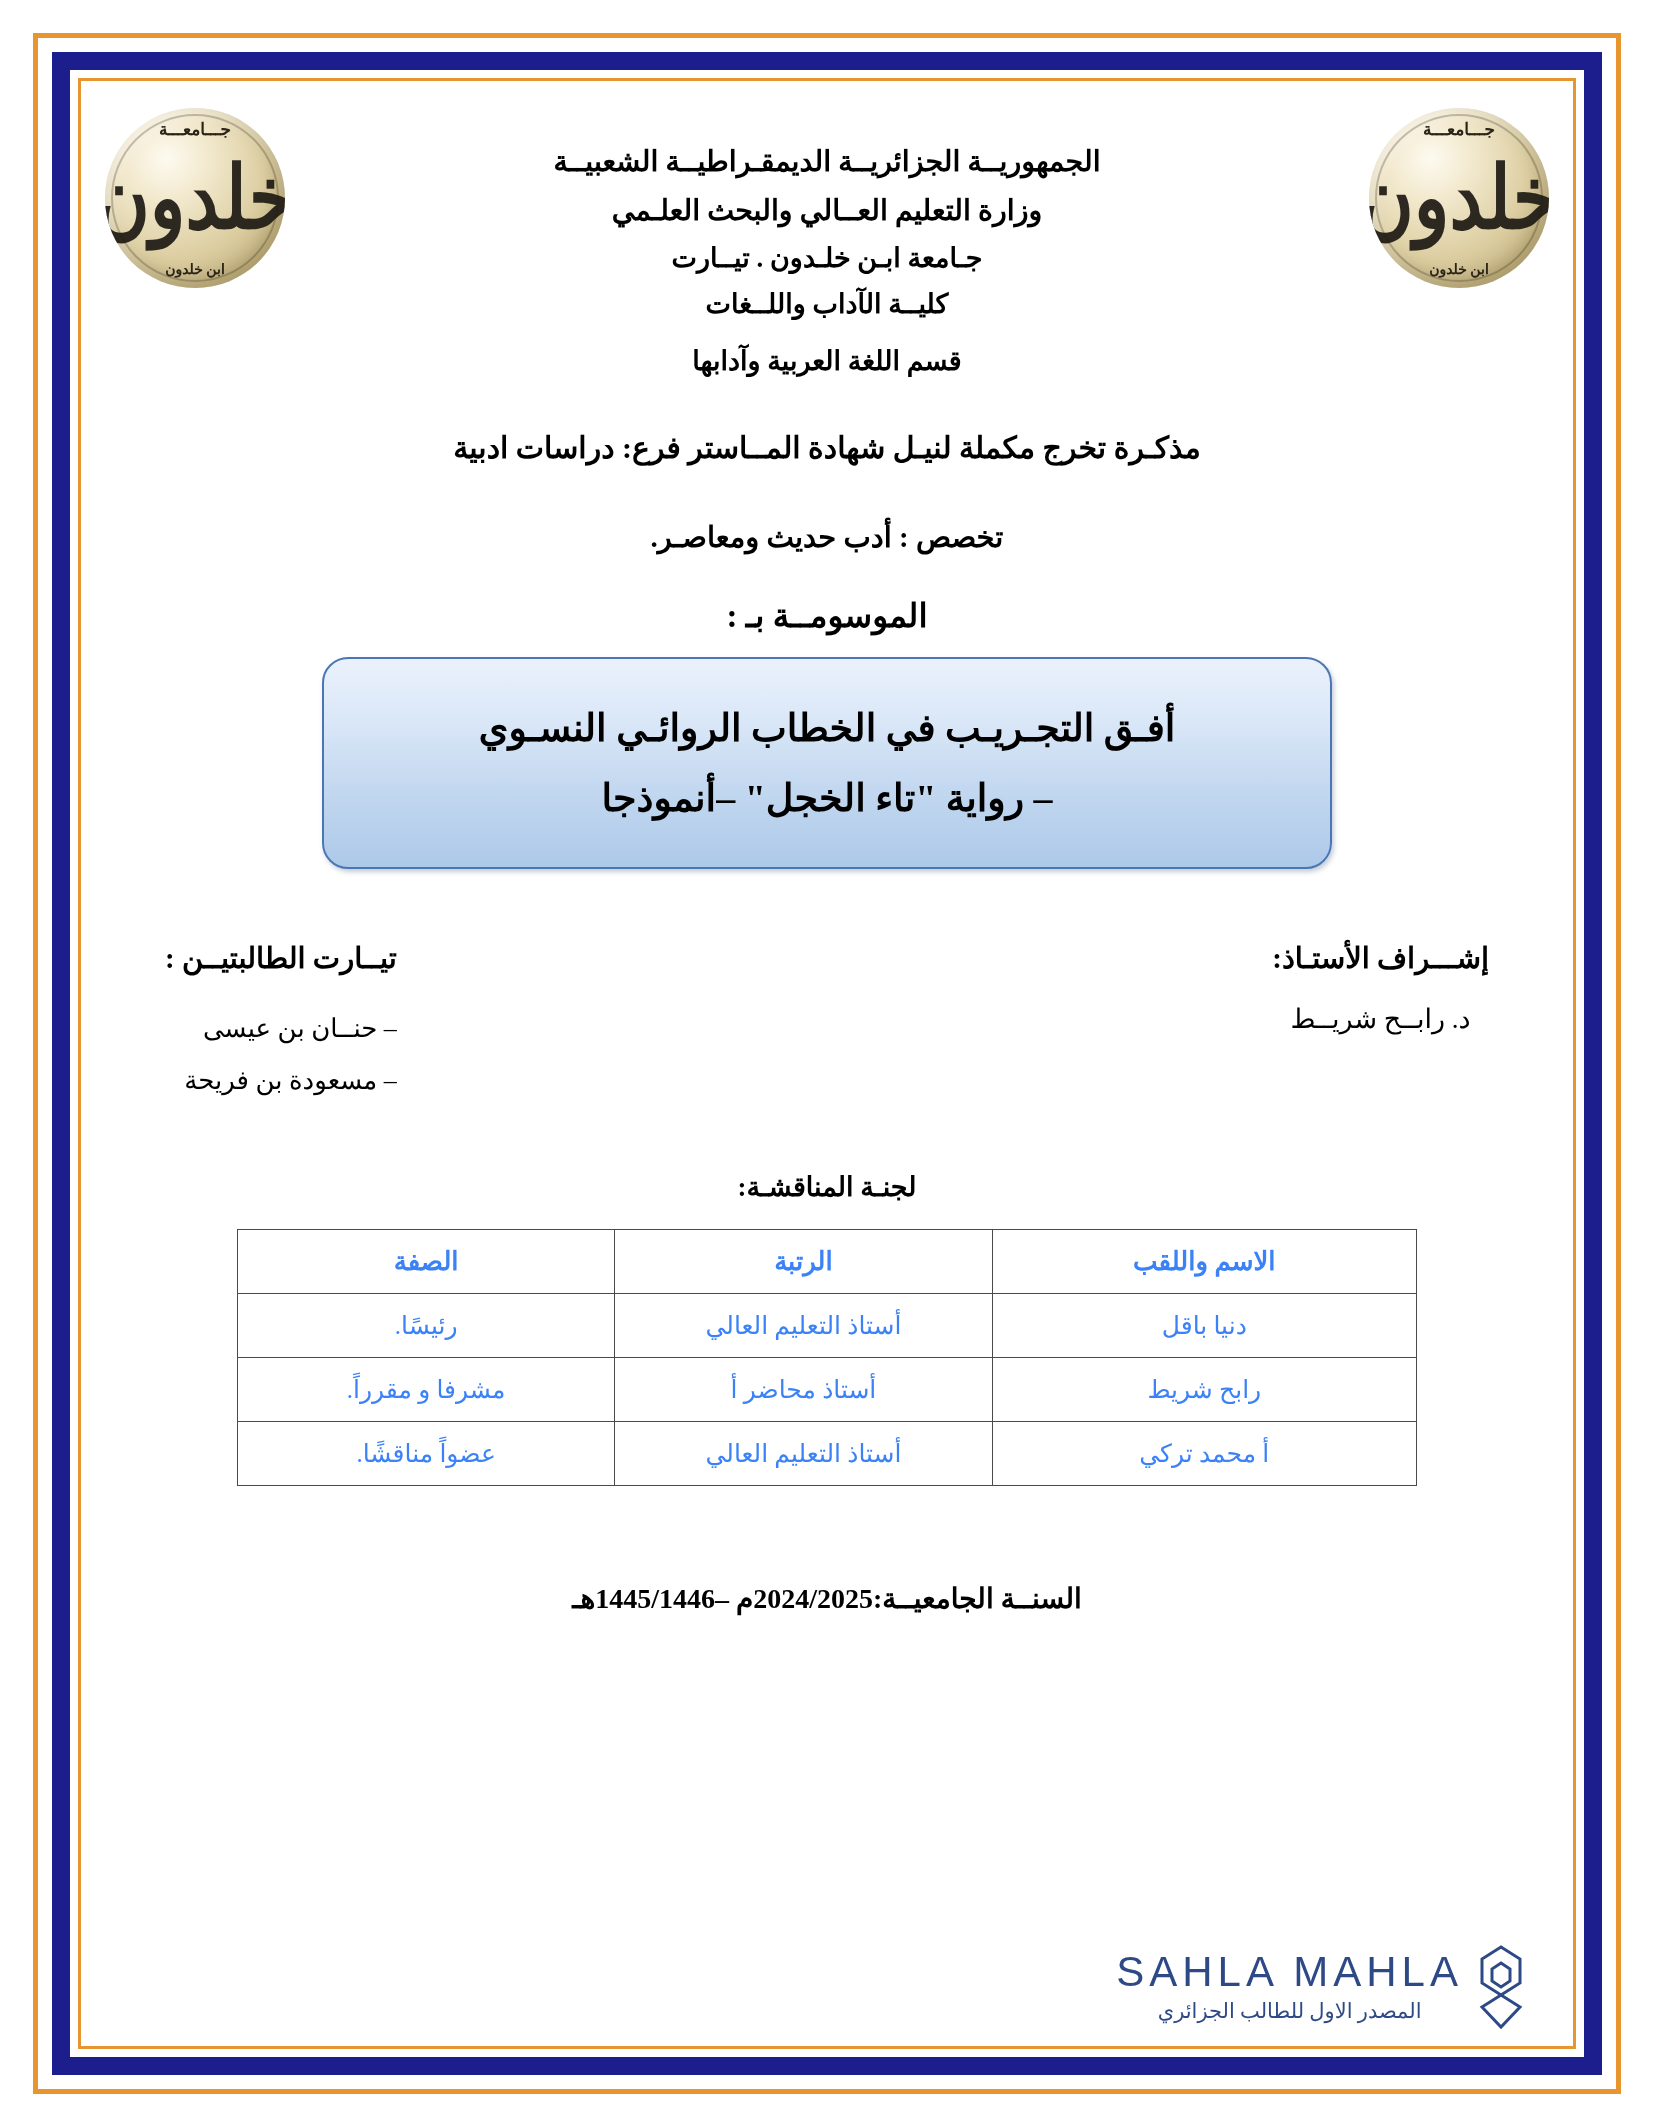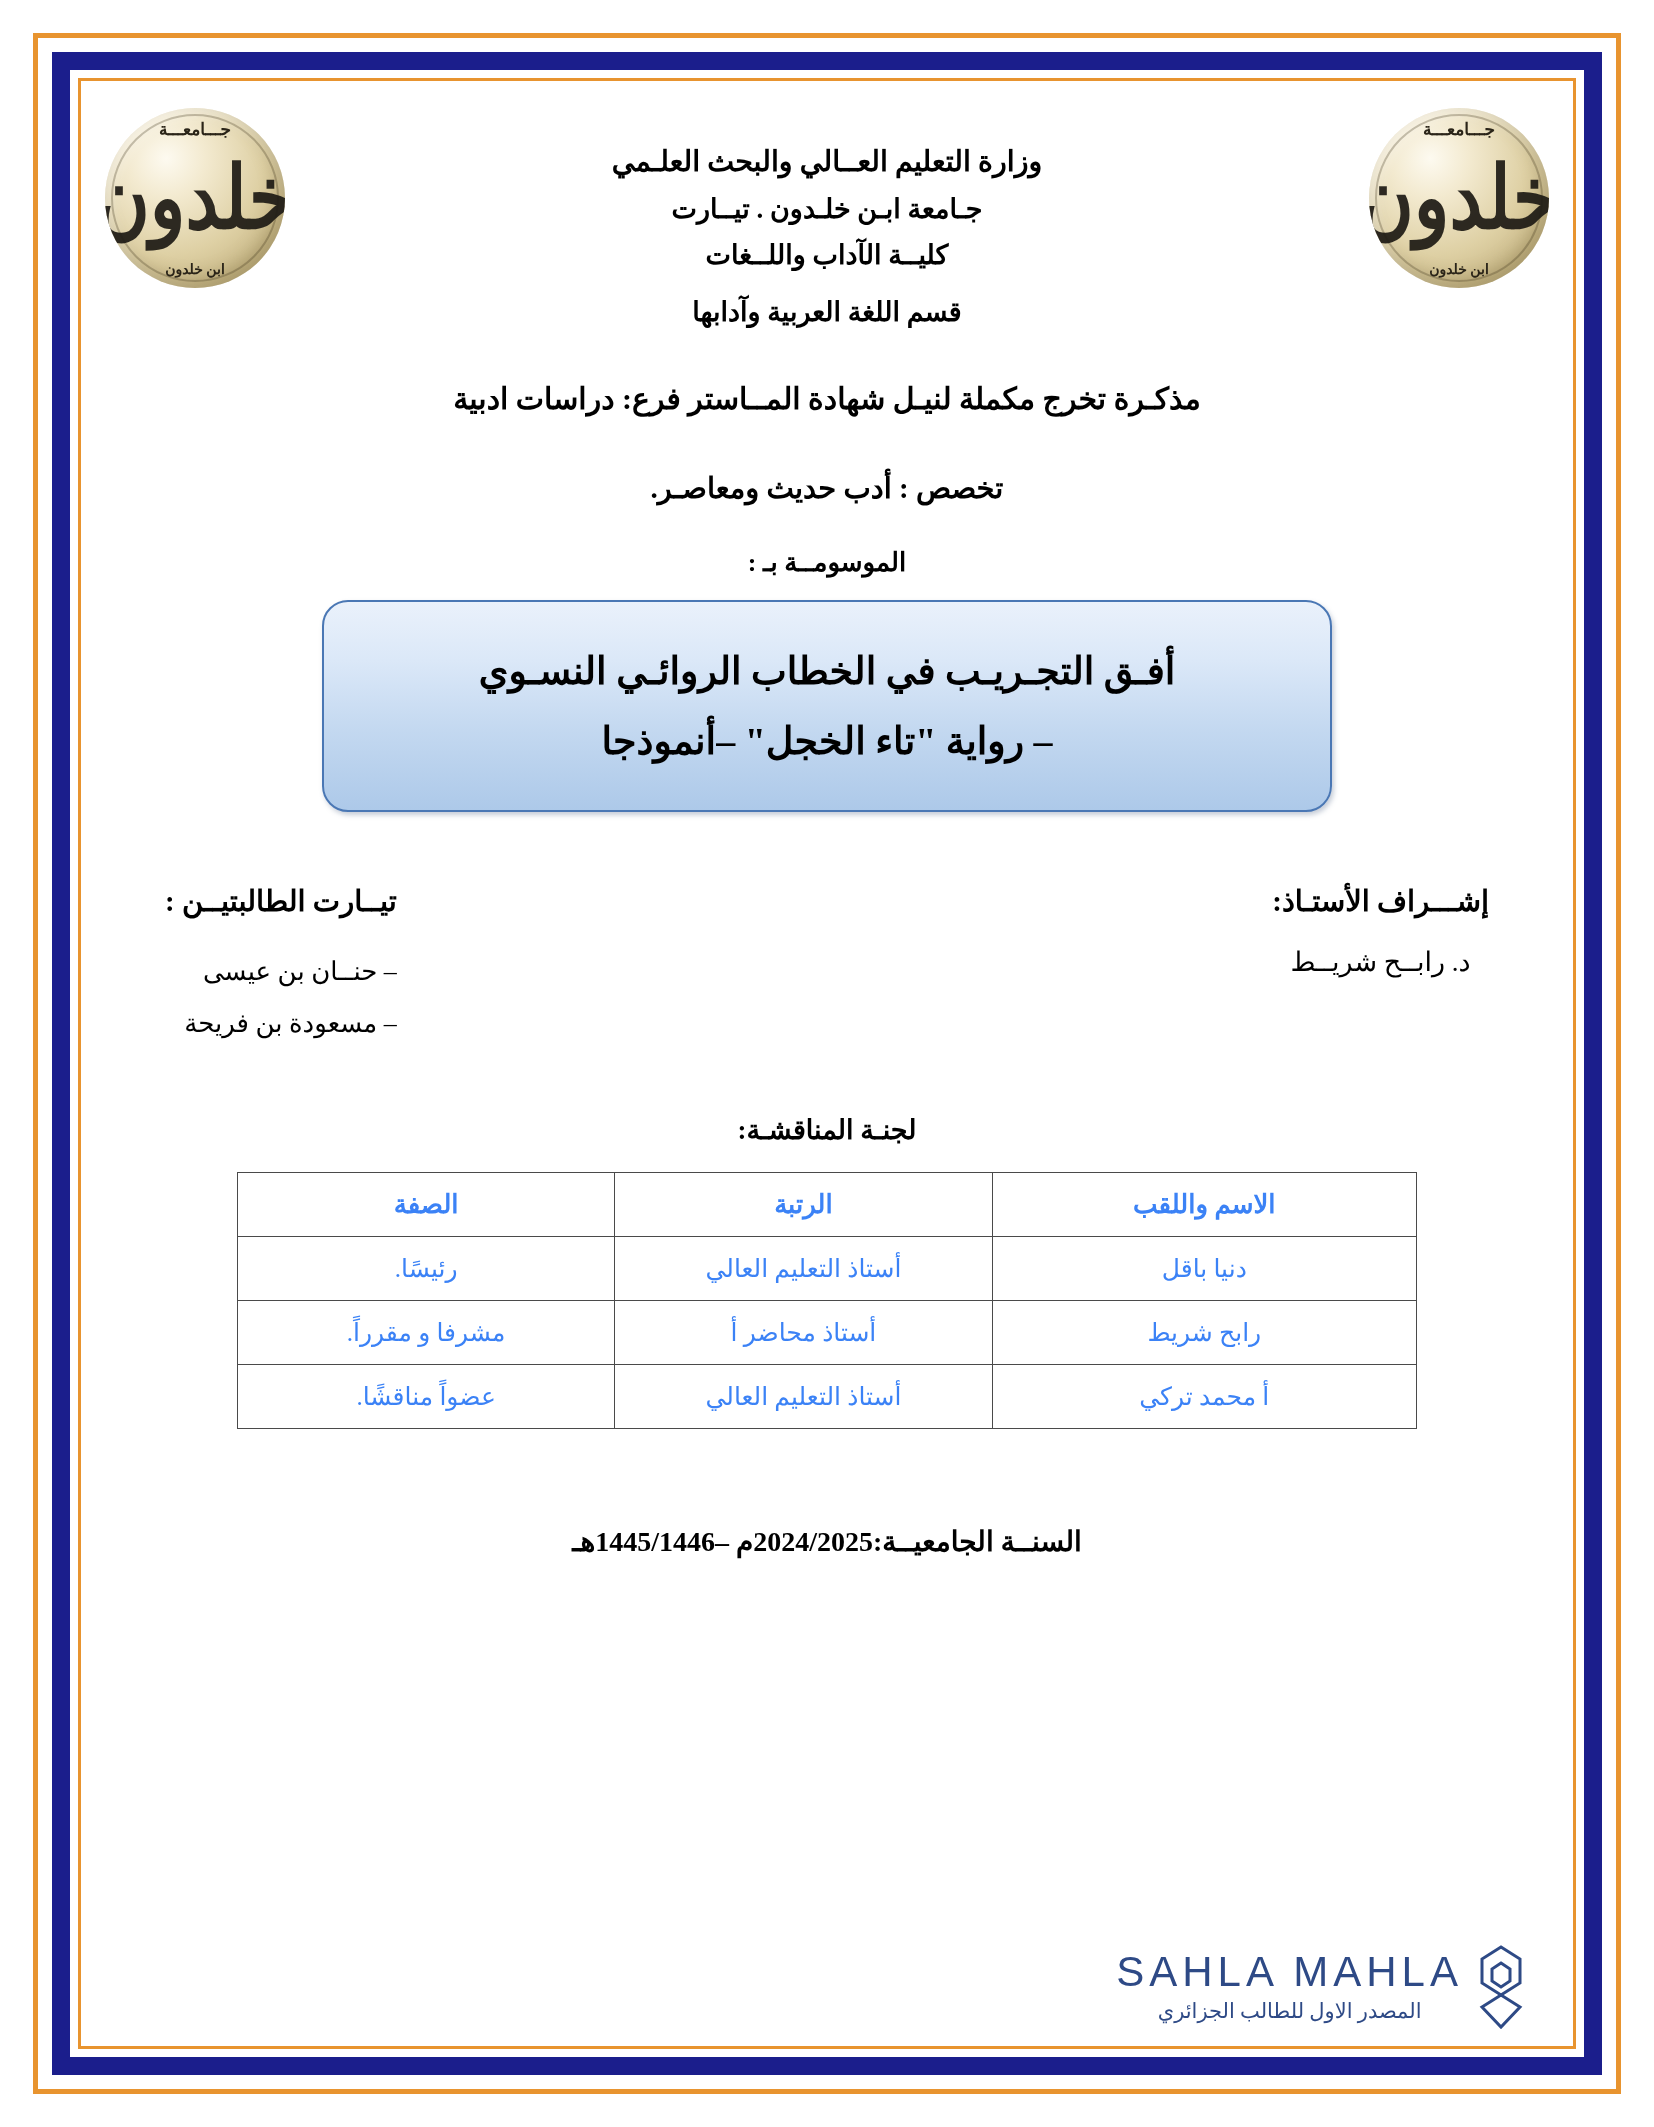--- a/index.html
+++ b/index.html
@@ -118,21 +118,21 @@
     line-height: 1.6;
   }
   .specialty {
     text-align: center;
     font-size: 29px;
     font-weight: 700;
     margin-top: 48px;
   }
   .mawsouma {
     text-align: center;
-    font-size: 26px;
+    font-size: 33px;
     font-weight: 700;
     margin-top: 42px;
   }
 
   
   .title-box {
     margin: 22px auto 0 auto;
     width: 1010px;
     min-height: 212px;
     border: 2px solid #4a77b4;
@@ -265,20 +265,21 @@
   <div class="logo logo-right">
     <div class="ring"></div>
     <div class="arc-top">جـــامعـــة</div>
     <div class="calli">خلدون</div>
     <div class="arc-bot">ابن خلدون</div>
   </div>
 
   <div class="content">
 
     <div class="header-block">
+      <div class="hline h1">الجمهوريــة الجزائريــة الديمقـراطيــة الشعبيــة</div>
       <div class="hline h2">وزارة التعليم العــالي والبحث العلـمي</div>
       <div class="hline h3">جـامعة ابـن خلـدون . تيــارت</div>
       <div class="hline h4">كليــة الآداب واللــغات</div>
       <div class="hline h5">قسم اللغة العربية وآدابها</div>
     </div>
 
     <div class="memoire">مذكـرة تخرج مكملة لنيـل شهادة المــاستر فرع: دراسات ادبية</div>
 
     <div class="specialty">تخصص : أدب حديث ومعاصـر.</div>
 

